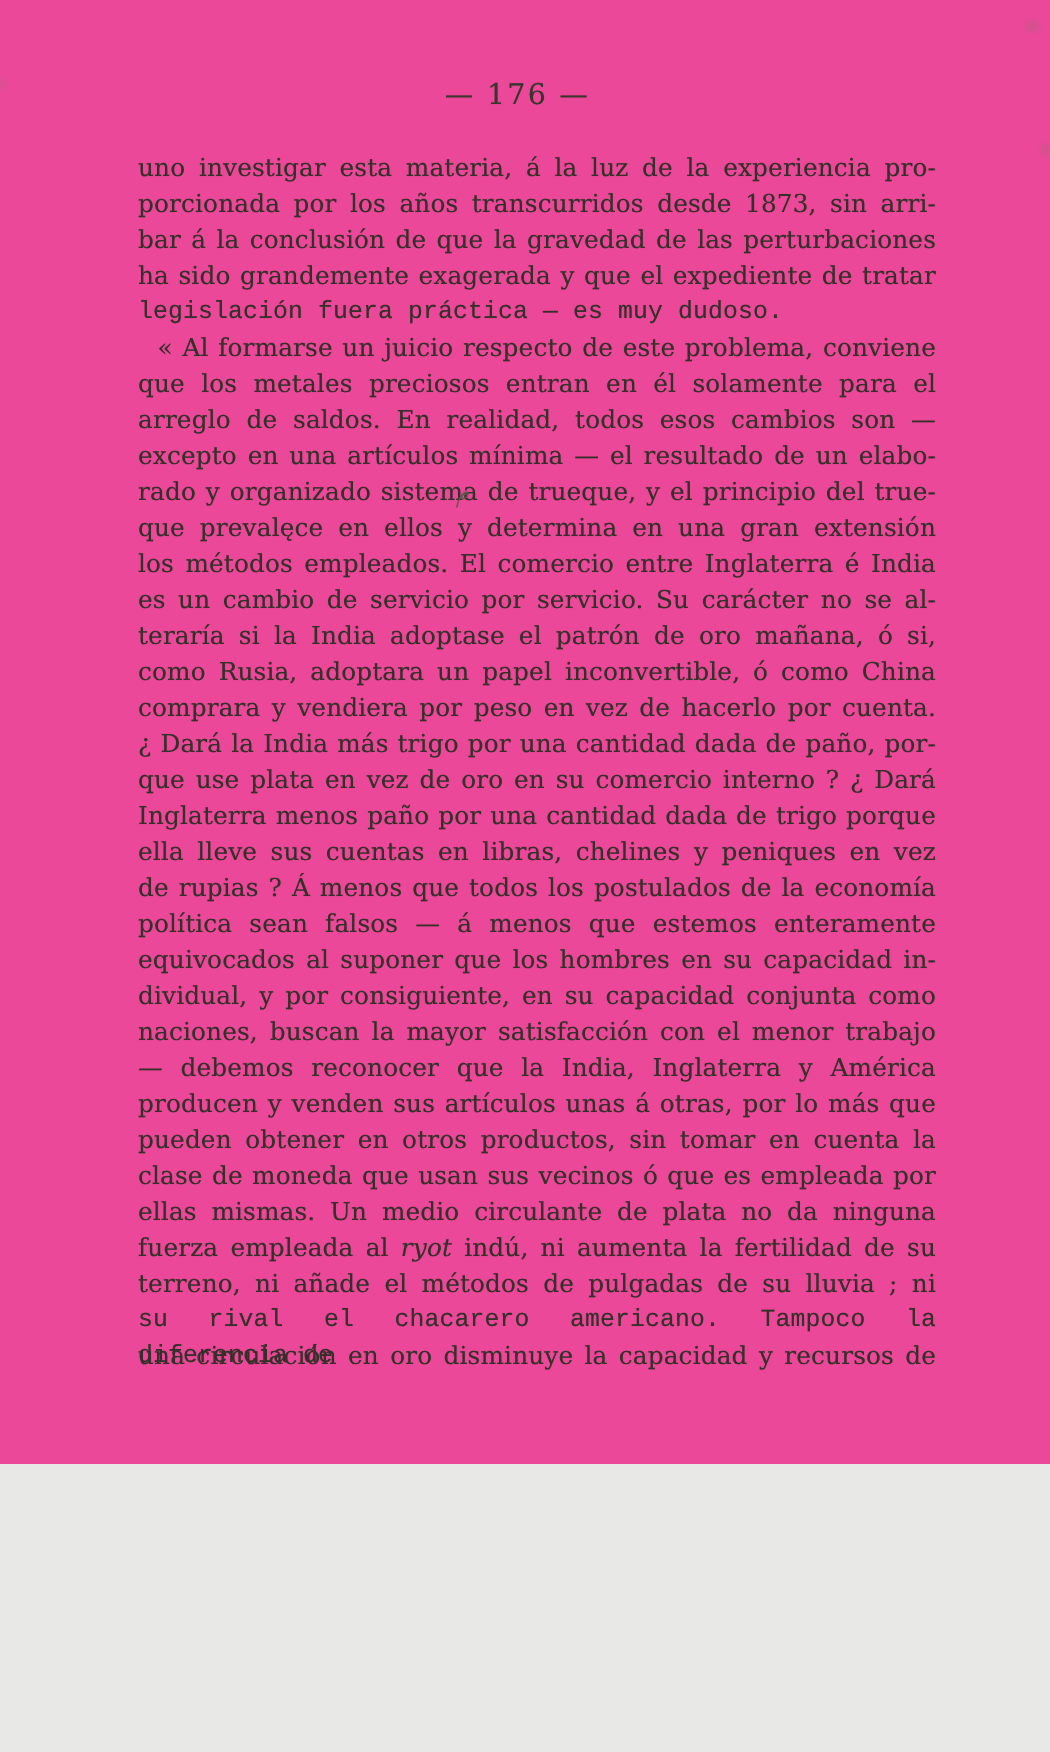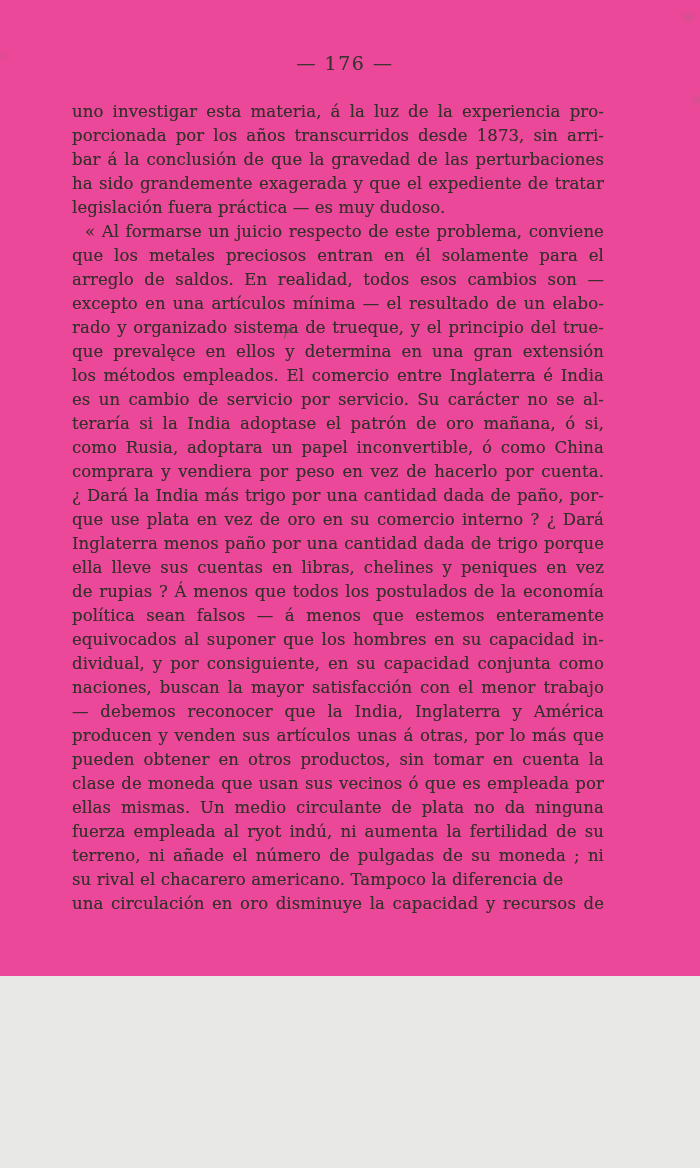--- a/index.html
+++ b/index.html
@@ -24,42 +24,43 @@
     width: 690px;
     text-align: center;
     font-size: 19px;
     letter-spacing: 1.5px;
     color: #3a362f;
     text-shadow: 0 0 0.5px rgba(52,48,42,0.55);
   }
   .body-text {
     position: absolute;
     top: 100px;
-    left: 72px;
+    left: 92px;
     width: 532px;
     font-size: 16.5px;
     line-height: 24px;
     letter-spacing: 0.1px;
     text-shadow: 0 0 0.5px rgba(52,48,42,0.5);
   }
   .line {
     text-align: justify;
     text-align-last: justify;
     white-space: normal;
     height: 24px;
     overflow: visible;
   }
   .line.para-end {
     text-align-last: left;
+    font-family: Liberation Mono, monospace;
   }
   .line.indent {
     padding-left: 13px;
     width: 519px;
   }
-  .italic { }
+  .italic { font-style: italic; }
   .annotated {
     position: relative;
     display: inline-block;
   }
   .hand-mark {
     position: absolute;
     left: -2px;
     top: -14px;
     width: 11px;
     height: 13px;
@@ -117,21 +118,21 @@
     <div class="line">dividual, y por consiguiente, en su capacidad conjunta como</div>
     <div class="line">naciones, buscan la mayor satisfacción con el menor trabajo</div>
     <div class="line">— debemos reconocer que la India, Inglaterra y América</div>
     <div class="line">producen y venden sus artículos unas á otras, por lo más que</div>
     <div class="line">pueden obtener en otros productos, sin tomar en cuenta la</div>
     <div class="line">clase de moneda que usan sus vecinos ó que es empleada por</div>
     <div class="line">ellas mismas. Un  medio circulante de plata no da ninguna</div>
 
     <div class="line"><span>fuerza empleada al </span><span class="italic">ryot</span><span> indú, ni aumenta la fertilidad de su</span></div>
 
-    <div class="line">terreno, ni añade el número de pulgadas de su moneda ; ni</div>
+    <div class="line">terreno, ni añade el métodos de pulgadas de su lluvia ; ni</div>
     <div class="line para-end">su rival el chacarero americano. Tampoco la diferencia de</div>
     <div class="line">una circulación en oro disminuye la capacidad y recursos de</div>
 
   </div>
 
   <div class="smudge s1"></div>
   <div class="smudge s2"></div>
   <div class="smudge s3"></div>
   <div class="smudge s4"></div>
   <div class="smudge s5"></div>

